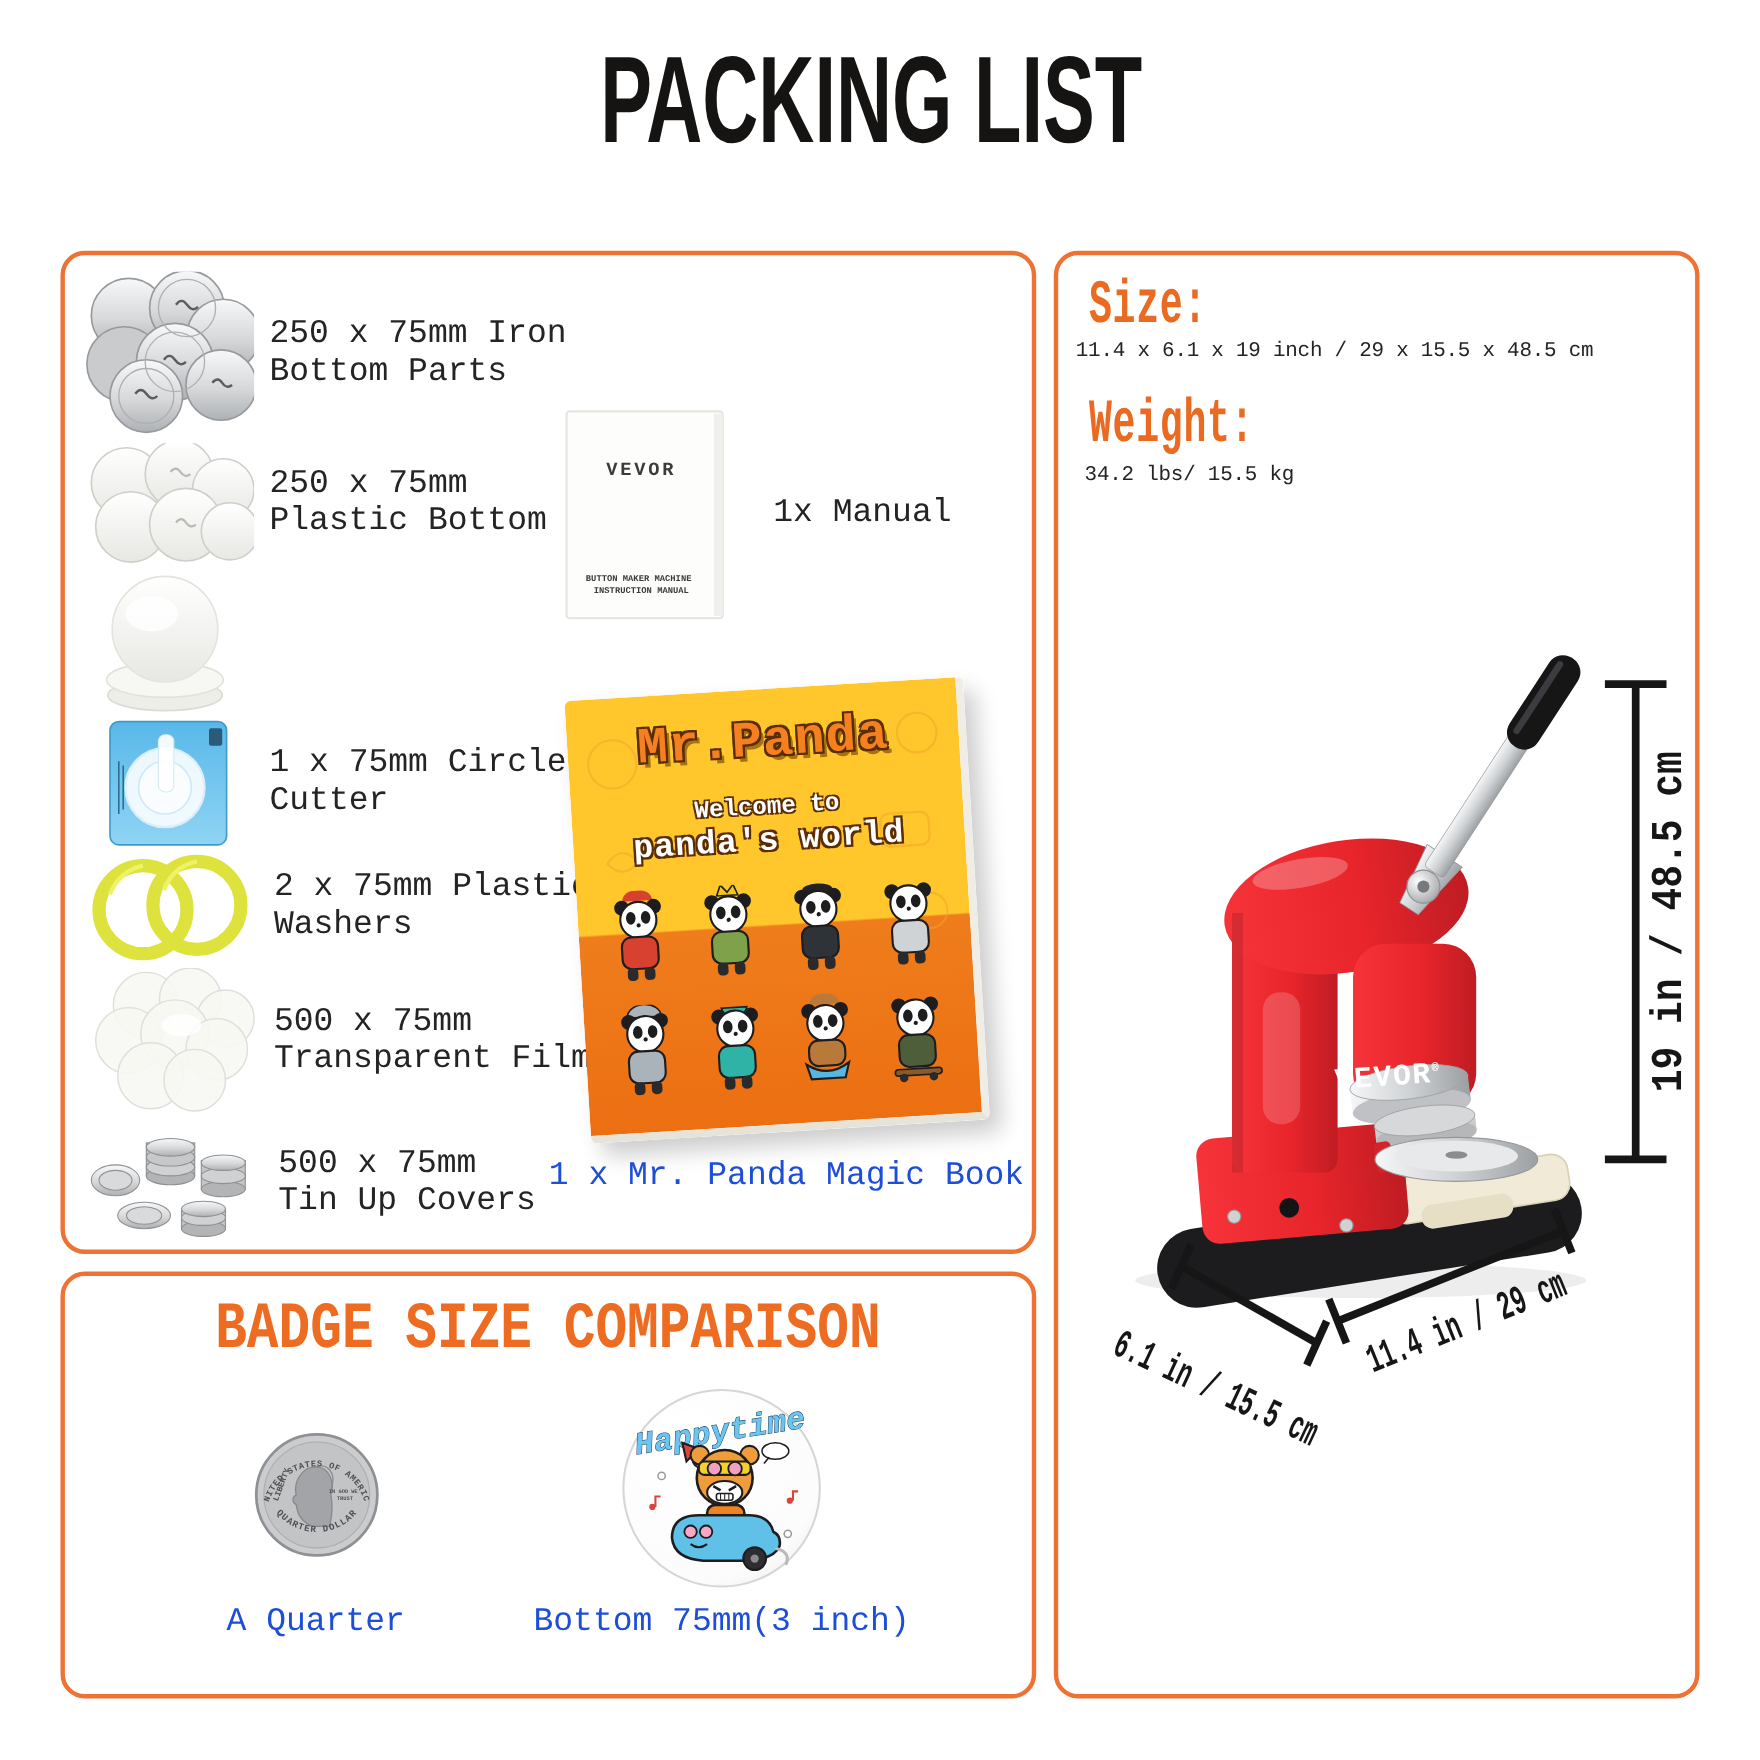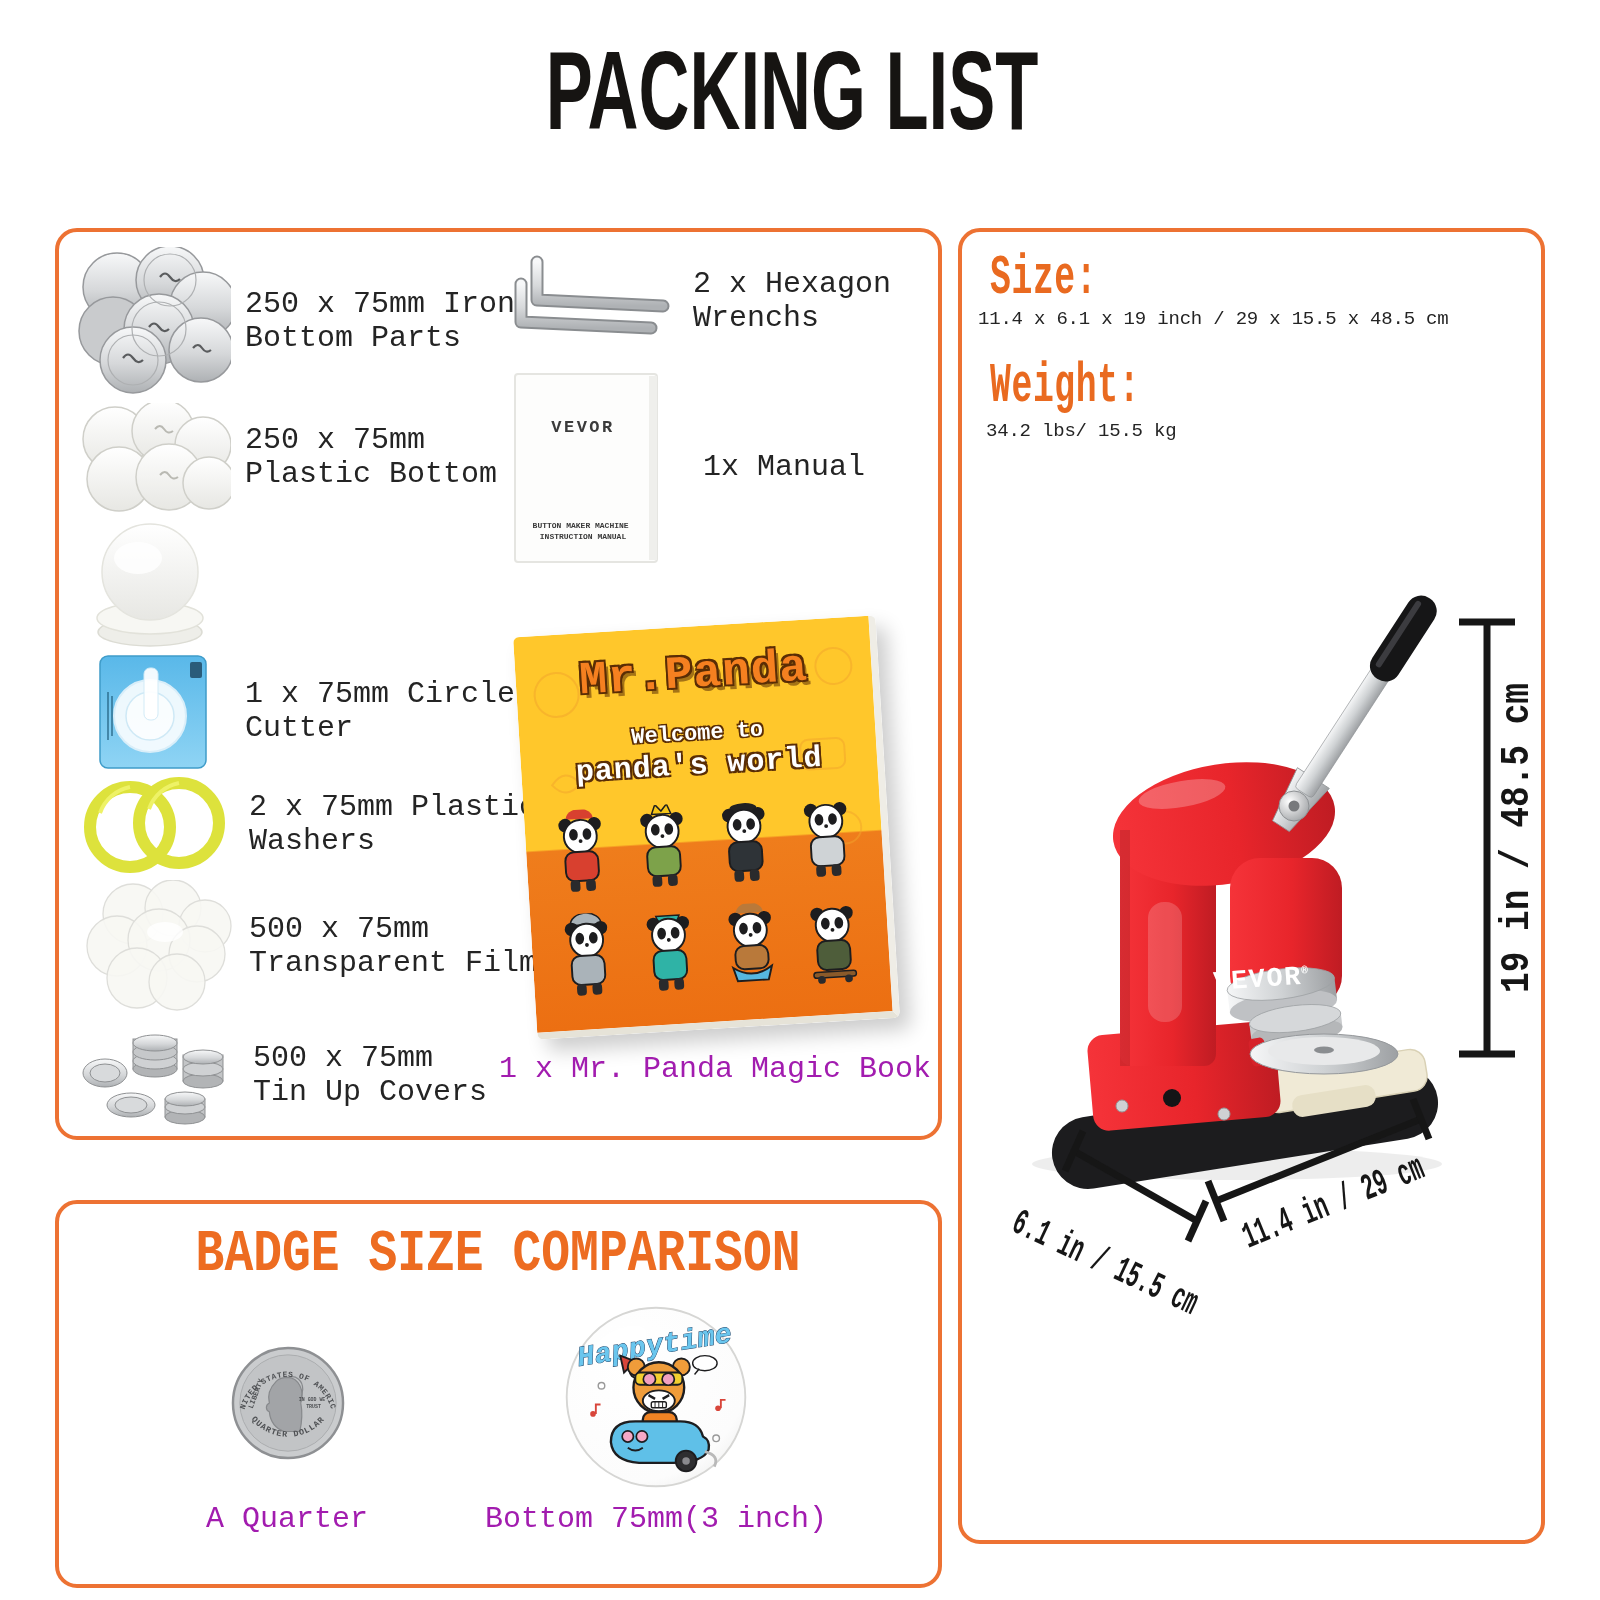--- a/index.html
+++ b/index.html
@@ -3,27 +3,27 @@
 <meta charset="utf-8">
 <style>
   html,body{margin:0;padding:0;background:#ffffff;}
   .page{position:relative;width:1584px;height:1600px;background:#fff;overflow:hidden;
         font-family:"Liberation Sans",sans-serif;color:#1c1c1c;}
   .page-title{position:absolute;top:26px;left:0;right:0;text-align:center;
       font-size:112px;font-weight:bold;color:#161412;letter-spacing:0px;
       transform:scaleX(0.63);transform-origin:center;white-space:nowrap;}
   .panel{position:absolute;background:#fff;border:4px solid #ED7233;border-radius:22px;font-family:Liberation Mono, monospace;}
   #packing-panel{left:55px;top:228px;width:879px;height:904px;}
-  #badge-panel{left:55px;top:1156px;width:879px;height:380px;margin-top:44px;}
+  #badge-panel{left:55px;top:1156px;width:879px;height:380px;}
   #specs-panel{left:958px;top:228px;width:579px;height:1308px;}
   .pack-row{position:absolute;display:flex;align-items:center;gap:14px;left:16px;}
   .pack-img{flex:0 0 156px;display:flex;justify-content:center;align-items:center;}
   .item-label{font-size:30px;line-height:1.13;color:#242424;white-space:pre-line;}
   .col2-row{position:absolute;display:flex;align-items:center;}
-  .caption{position:absolute;text-align:center;font-size:30px;color:#a21caf;}
+  .caption{position:absolute;text-align:center;font-size:30px;color:#1d4ed8;}
   .book-wrap{position:absolute;left:438px;top:388px;width:436px;height:424px;}
   .book{position:absolute;left:28px;top:6px;width:356px;height:396px;border-radius:6px;
       transform:rotate(-3.5deg);
       background:linear-gradient(180deg,#ffc72b 0%,#ffc72b 54%,#ef7d1c 54.5%,#ec6f12 100%);
       box-shadow:10px 12px 20px rgba(0,0,0,0.20);
       border-right:7px solid #efede6;border-bottom:7px solid #e6e3d8;}
   .book-title{position:absolute;top:22px;left:0;right:0;text-align:center;
       font-size:46px;font-weight:bold;color:#f58020;letter-spacing:1px;
       text-shadow:2px 2px 0 #5a2d05,-2px 2px 0 #5a2d05,2px -2px 0 #5a2d05,-2px -2px 0 #5a2d05,4px 5px 0 rgba(90,45,5,0.55);}
   .book-sub1{position:absolute;top:95px;left:0;right:0;text-align:center;font-size:22px;font-weight:bold;color:#fff;
@@ -215,34 +215,20 @@
               <ellipse cx="110" cy="86" rx="20" ry="7" fill="#cfd1d3"></ellipse>
               <ellipse cx="110" cy="78" rx="20" ry="7" fill="url(#silverG)"></ellipse>
             </g>
           </g>
         </svg>
       </div>
       <div class="item-label">500 x 75mm
 Tin Up Covers</div>
     </div>
 
-    <div class="col2-row" style="left:440px;top:20px;height:100px;gap:14px;">
-      <div style="flex:0 0 180px;display:flex;justify-content:center;">
-        <svg width="176" height="96" viewBox="0 0 176 96">
-          <g fill="none" stroke-linejoin="round" stroke-linecap="round">
-            <path d="M36 8 V46 L162 52" stroke="#8a8d90" stroke-width="13"></path>
-            <path d="M36 8 V46 L162 52" stroke="url(#silverG)" stroke-width="9"></path>
-            <path d="M20 30 V68 L150 74" stroke="#8a8d90" stroke-width="13"></path>
-            <path d="M20 30 V68 L150 74" stroke="url(#silverG)" stroke-width="9"></path>
-          </g>
-        </svg>
-      </div>
-      <div class="item-label">2 x Hexagon
-Wrenchs</div>
-    </div>
 
     <div class="col2-row" style="left:452px;top:136px;height:200px;gap:40px;">
       <div style="flex:0 0 152px;display:flex;justify-content:center;">
         <svg width="152" height="196" viewBox="0 0 152 196">
           <rect x="4" y="4" width="142" height="188" rx="3" fill="#fdfdfc" stroke="#e5e5e1" stroke-width="2"></rect>
           <rect x="138" y="6" width="8" height="184" fill="#efefec"></rect>
           <text x="72" y="62" text-anchor="middle" font-size="17" font-weight="bold" letter-spacing="2.5" fill="#3b3b3b">VEVOR</text>
           <text x="72" y="158" text-anchor="middle" font-size="8" font-weight="bold" fill="#3b3b3b">
             <tspan x="72" dy="0">BUTTON MAKER MACHINE</tspan>
             <tspan x="72" dy="11">INSTRUCTION MANUAL</tspan>

